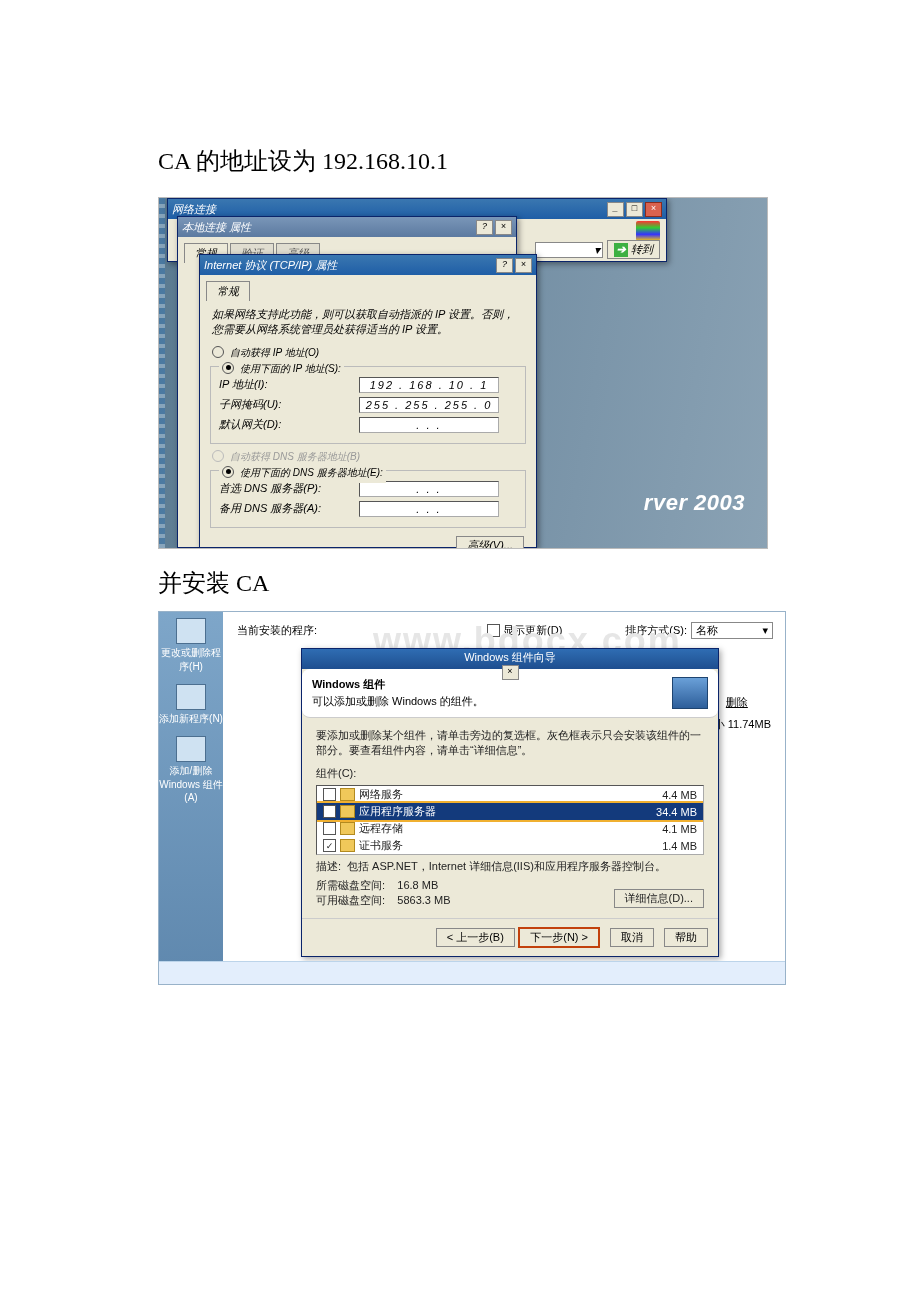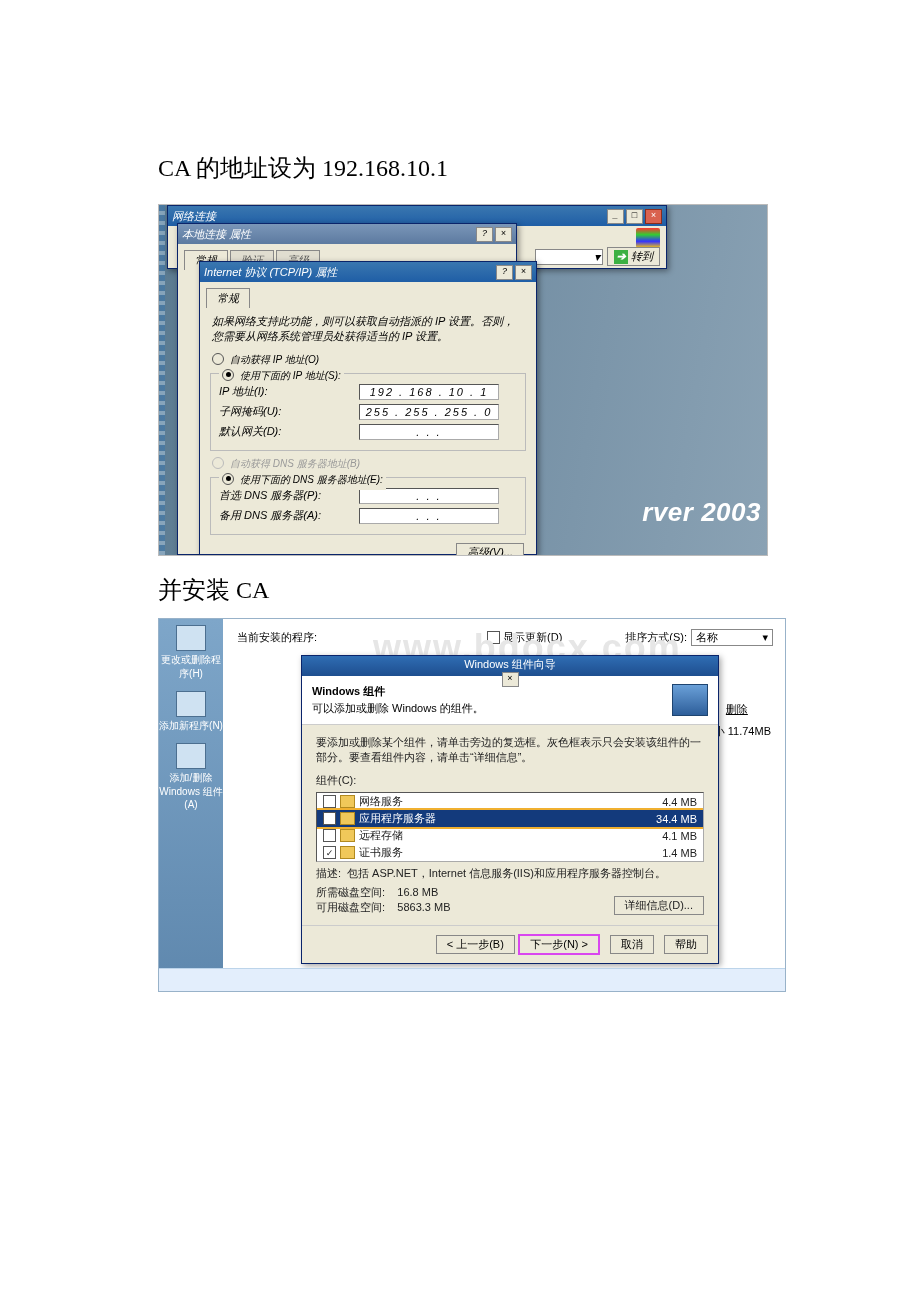--- a/index.html
+++ b/index.html
@@ -4,21 +4,21 @@
 <style>
   body {
     margin: 0;
     background: #fff;
     font-family: "Microsoft YaHei", SimSun, Arial, sans-serif;
     font-size: 12px;
     color: #000;
   }
   .page {
     width: 920px;
-    margin: 12px auto;
+    margin: 5px auto;
     padding: 140px 158px 40px 158px;
     box-sizing: border-box;
   }
   .doc-heading {
     font-family: "Times New Roman", SimSun, serif;
     font-size: 24px;
     margin-bottom: 20px;
   }
   .doc-heading2 {
     font-family: "Times New Roman", SimSun, serif;
@@ -141,25 +141,25 @@
     padding: 1px 10px;
     font-size: 11px;
   }
   .linkbtn {
     display:inline-flex;align-items:center;gap:3px;
     border:1px solid #888;background:#ece9d8;padding:1px 6px;font-size:11px;
   }
   .arrowgo{width:14px;height:14px;background:#3cb043;display:inline-flex;align-items:center;justify-content:center;color:#fff;font-weight:bold;}
   .server2003 {
     position: absolute;
-    right: 6px;
+    right: 22px;
     top: 292px;
     color: #fff;
     font-family: "Franklin Gothic Medium", Arial, sans-serif;
-    font-size: 26px;
+    font-size: 22px;
     font-weight: 700;
     letter-spacing: .5px;
   }
   
   .shot2 {
     width: 626px;
     height: 372px;
     position: relative;
     background: #fff;
     border: 1px solid #98b2c9;
@@ -181,21 +181,21 @@
   .sortsel{border:1px solid #888;background:#fff;padding:0 4px;font-size:11px;width:72px;display:flex;justify-content:space-between;align-items:center;}
   .wizard {
     position:absolute;
     left:78px; top:36px;
     width:416px;
     background:#ece9d8;
     border:1px solid #0a246a;
     box-shadow:2px 2px 6px rgba(0,0,0,.35);
   }
   .wizard .titlebar{background:linear-gradient(#2f6db3,#1e4e8f);flex-direction:column;}
-  .wizhead{background:#fff;padding:8px 10px;display:flex;justify-content:space-between;align-items:center;border-bottom:1px solid #ccc;}
+  .wizhead{background:#fff;padding:8px 10px;display:flex;justify-content:space-between;align-items:center;border-bottom:1px solid #ccc;border-radius:8px;}
   .wizhead .txt{font-size:11px;}
   .wizhead .txt b{display:block;margin-bottom:2px;}
   .wizbody{padding:10px 14px;font-size:11px;color:#222;}
   .complist{border:1px inset #aaa;background:#fff;height:68px;overflow:hidden;margin:4px 0;}
   .crow{display:flex;align-items:center;justify-content:space-between;padding:1px 6px;font-size:11px;}
   .crow .l{display:flex;align-items:center;gap:4px;}
   .cb{width:11px;height:11px;border:1px solid #555;background:#fff;display:inline-flex;align-items:center;justify-content:center;font-size:9px;}
   .cb.on::after{content:"✓";}
   .micon{width:13px;height:11px;background:#f0c85a;border:1px solid #b28a20;}
   .hl{outline:2px solid #f0b030;background:#133a7c;color:#fff;}
@@ -404,33 +404,33 @@
                   <span class="cb on"></span>
                   <span class="micon"></span>
                   <span>证书服务</span>
                 </span>
                 <span>1.4 MB</span>
               </div>
               <div class="crow"></div>
             </div>
           <div style="display:flex;gap:6px;margin-top:4px;">
             <span>描述:</span>
-            <span style="flex:1;">包括 ASP.NET，Internet 信息服务(IIS)和应用程序服务器控制台。</span>
+            <span style="flex:1;">包括 ASP.NET，Internet 详细信息(IIS)和应用程序服务器控制台。</span>
           </div>
           <div style="display:flex;justify-content:space-between;align-items:flex-end;margin-top:4px;">
             <div>
               <div><span>所需磁盘空间:</span> &nbsp;&nbsp;&nbsp;<span>16.8 MB</span></div>
               <div><span>可用磁盘空间:</span> &nbsp;&nbsp;&nbsp;<span>5863.3 MB</span></div>
             </div>
             <span class="small-btn">详细信息(D)...</span>
           </div>
         </div>
         <div class="wizfoot">
           <span class="small-btn">&lt; 上一步(B)</span>
-          <span class="small-btn" style="border:2px solid #d946ef;">下一步(N) &gt;</span>
+          <span class="small-btn" style="border:2px solid #c2410c;">下一步(N) &gt;</span>
           &nbsp;
           <span class="small-btn">取消</span>
           &nbsp;
           <span class="small-btn">帮助</span>
         </div>
       </div>
     </div>
     <div class="outerfoot"></div>
   </div>
 </div>

